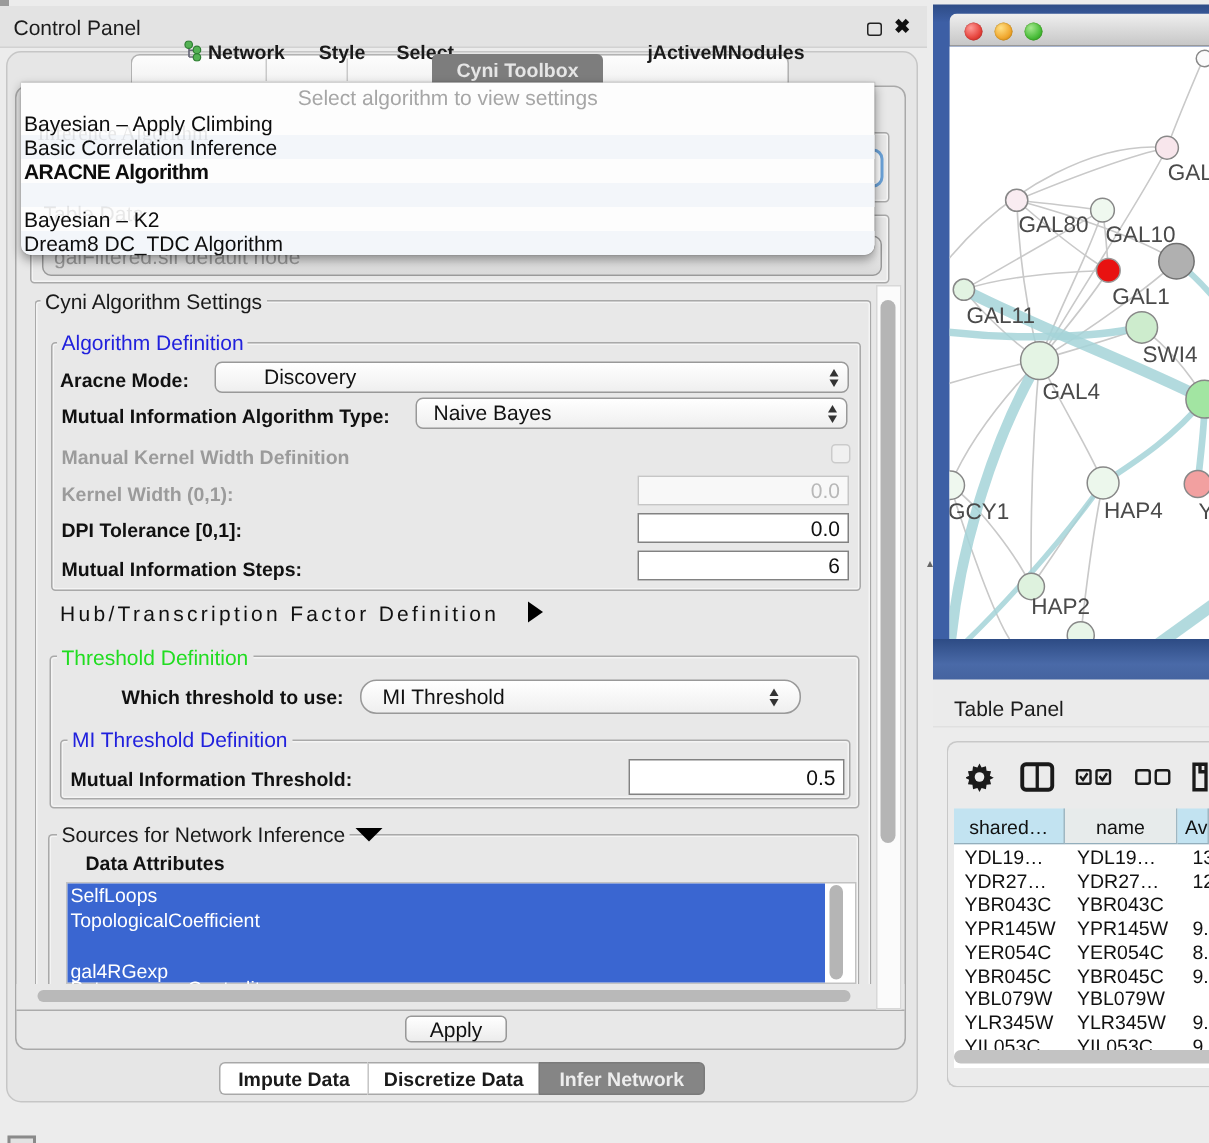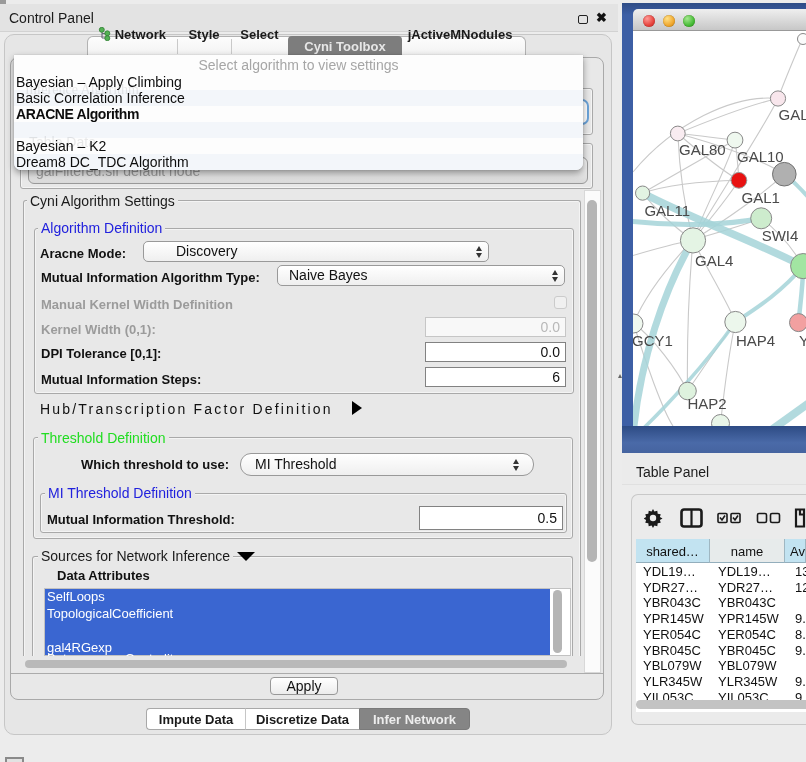--- a/index.html
+++ b/index.html
@@ -19,21 +19,21 @@
 #panelbox { left:4px; top:34px; width:608px; height:701px; background:#e6e6e6;
   border:1px solid #c6c6c6; border-radius:10px; }
 #content { left:10px; top:57px; width:594px; height:643px; background:#e8e8e8;
   border:1px solid #a9a9a9; border-radius:8px; }
 
 
 #tabstrip { left:87px; top:36px; width:439px; height:21px;
   background:linear-gradient(#fdfdfd,#f1f1f1); border:1px solid #b2b2b2; border-bottom:none;
   border-radius:6px 6px 0 0; }
 .tabt { position:absolute; top:24px; height:21px; font-size:13px; font-weight:bold;
-  color:#1a1a1a; text-align:center; line-height:22px; }
+  color:#1a1a1a; text-align:center; line-height:22px;margin-left:24px; }
 .tsep { position:absolute; top:39px; height:15px; width:1px; background:#c9c9c9; }
 #cynitab { left:288px; top:36px; width:114px; height:21px; background:#7d7d7d;
   border-radius:4px 4px 0 0; color:#e6e6e6; font-size:13px; font-weight:bold;
   text-align:center; line-height:22px; }
 
 
 .grp { position:absolute; border:1px solid #a9a9a9; border-radius:3px;
   box-shadow:inset 0 0 0 1px rgba(255,255,255,0.5); }
 .grplab { position:absolute; font-size:14px; color:#1a1a1a; background:#e8e8e8;
   padding:0 3px; white-space:nowrap; line-height:14px; }
@@ -135,21 +135,21 @@
   <div class="abs" style="left:28px; top:157px; width:560px; height:27px; background:linear-gradient(#f8f8f8,#d9d9d9); border:1px solid #999; border-radius:6px;"></div>
   <div class="abs" style="left:36px; top:163px; font-size:14px; color:#9a9a9a; white-space:nowrap;">galFiltered.sif default node</div>
 
   <div class="grp" style="left:23px; top:200px; width:558px; height:462px; border-bottom:none; border-radius:3px 3px 0 0;"></div>
   <div class="grplab" style="left:27px; top:194px;">Cyni Algorithm Settings</div>
 
   <div class="grp" style="left:34px; top:228px; width:540px; height:166px;"></div>
   <div class="grplab" style="left:38px; top:221px; color:#2121dd;">Algorithm Definition</div>
 
   <div class="lbl" style="left:40px; top:246px;">Aracne Mode:</div>
-  <div class="combo" style="left:143px; top:241px; width:346px; height:21px;padding-left:32px;">Discovery<span class="arr" style="right:6px; top:4px;">
+  <div class="combo" style="left:143px; top:241px; width:423px; height:21px;padding-left:32px;">Discovery<span class="arr" style="right:6px; top:4px;">
         <i class="up"></i>
         <i class="dn"></i>
       </span></div>
 
   <div class="lbl" style="left:41px; top:270px;">Mutual Information Algorithm Type:</div>
   <div class="combo" style="left:277px; top:265px; width:288px; height:21px;">Naive Bayes<span class="arr" style="right:6px; top:4px;">
         <i class="up"></i>
         <i class="dn"></i>
       </span></div>
 

